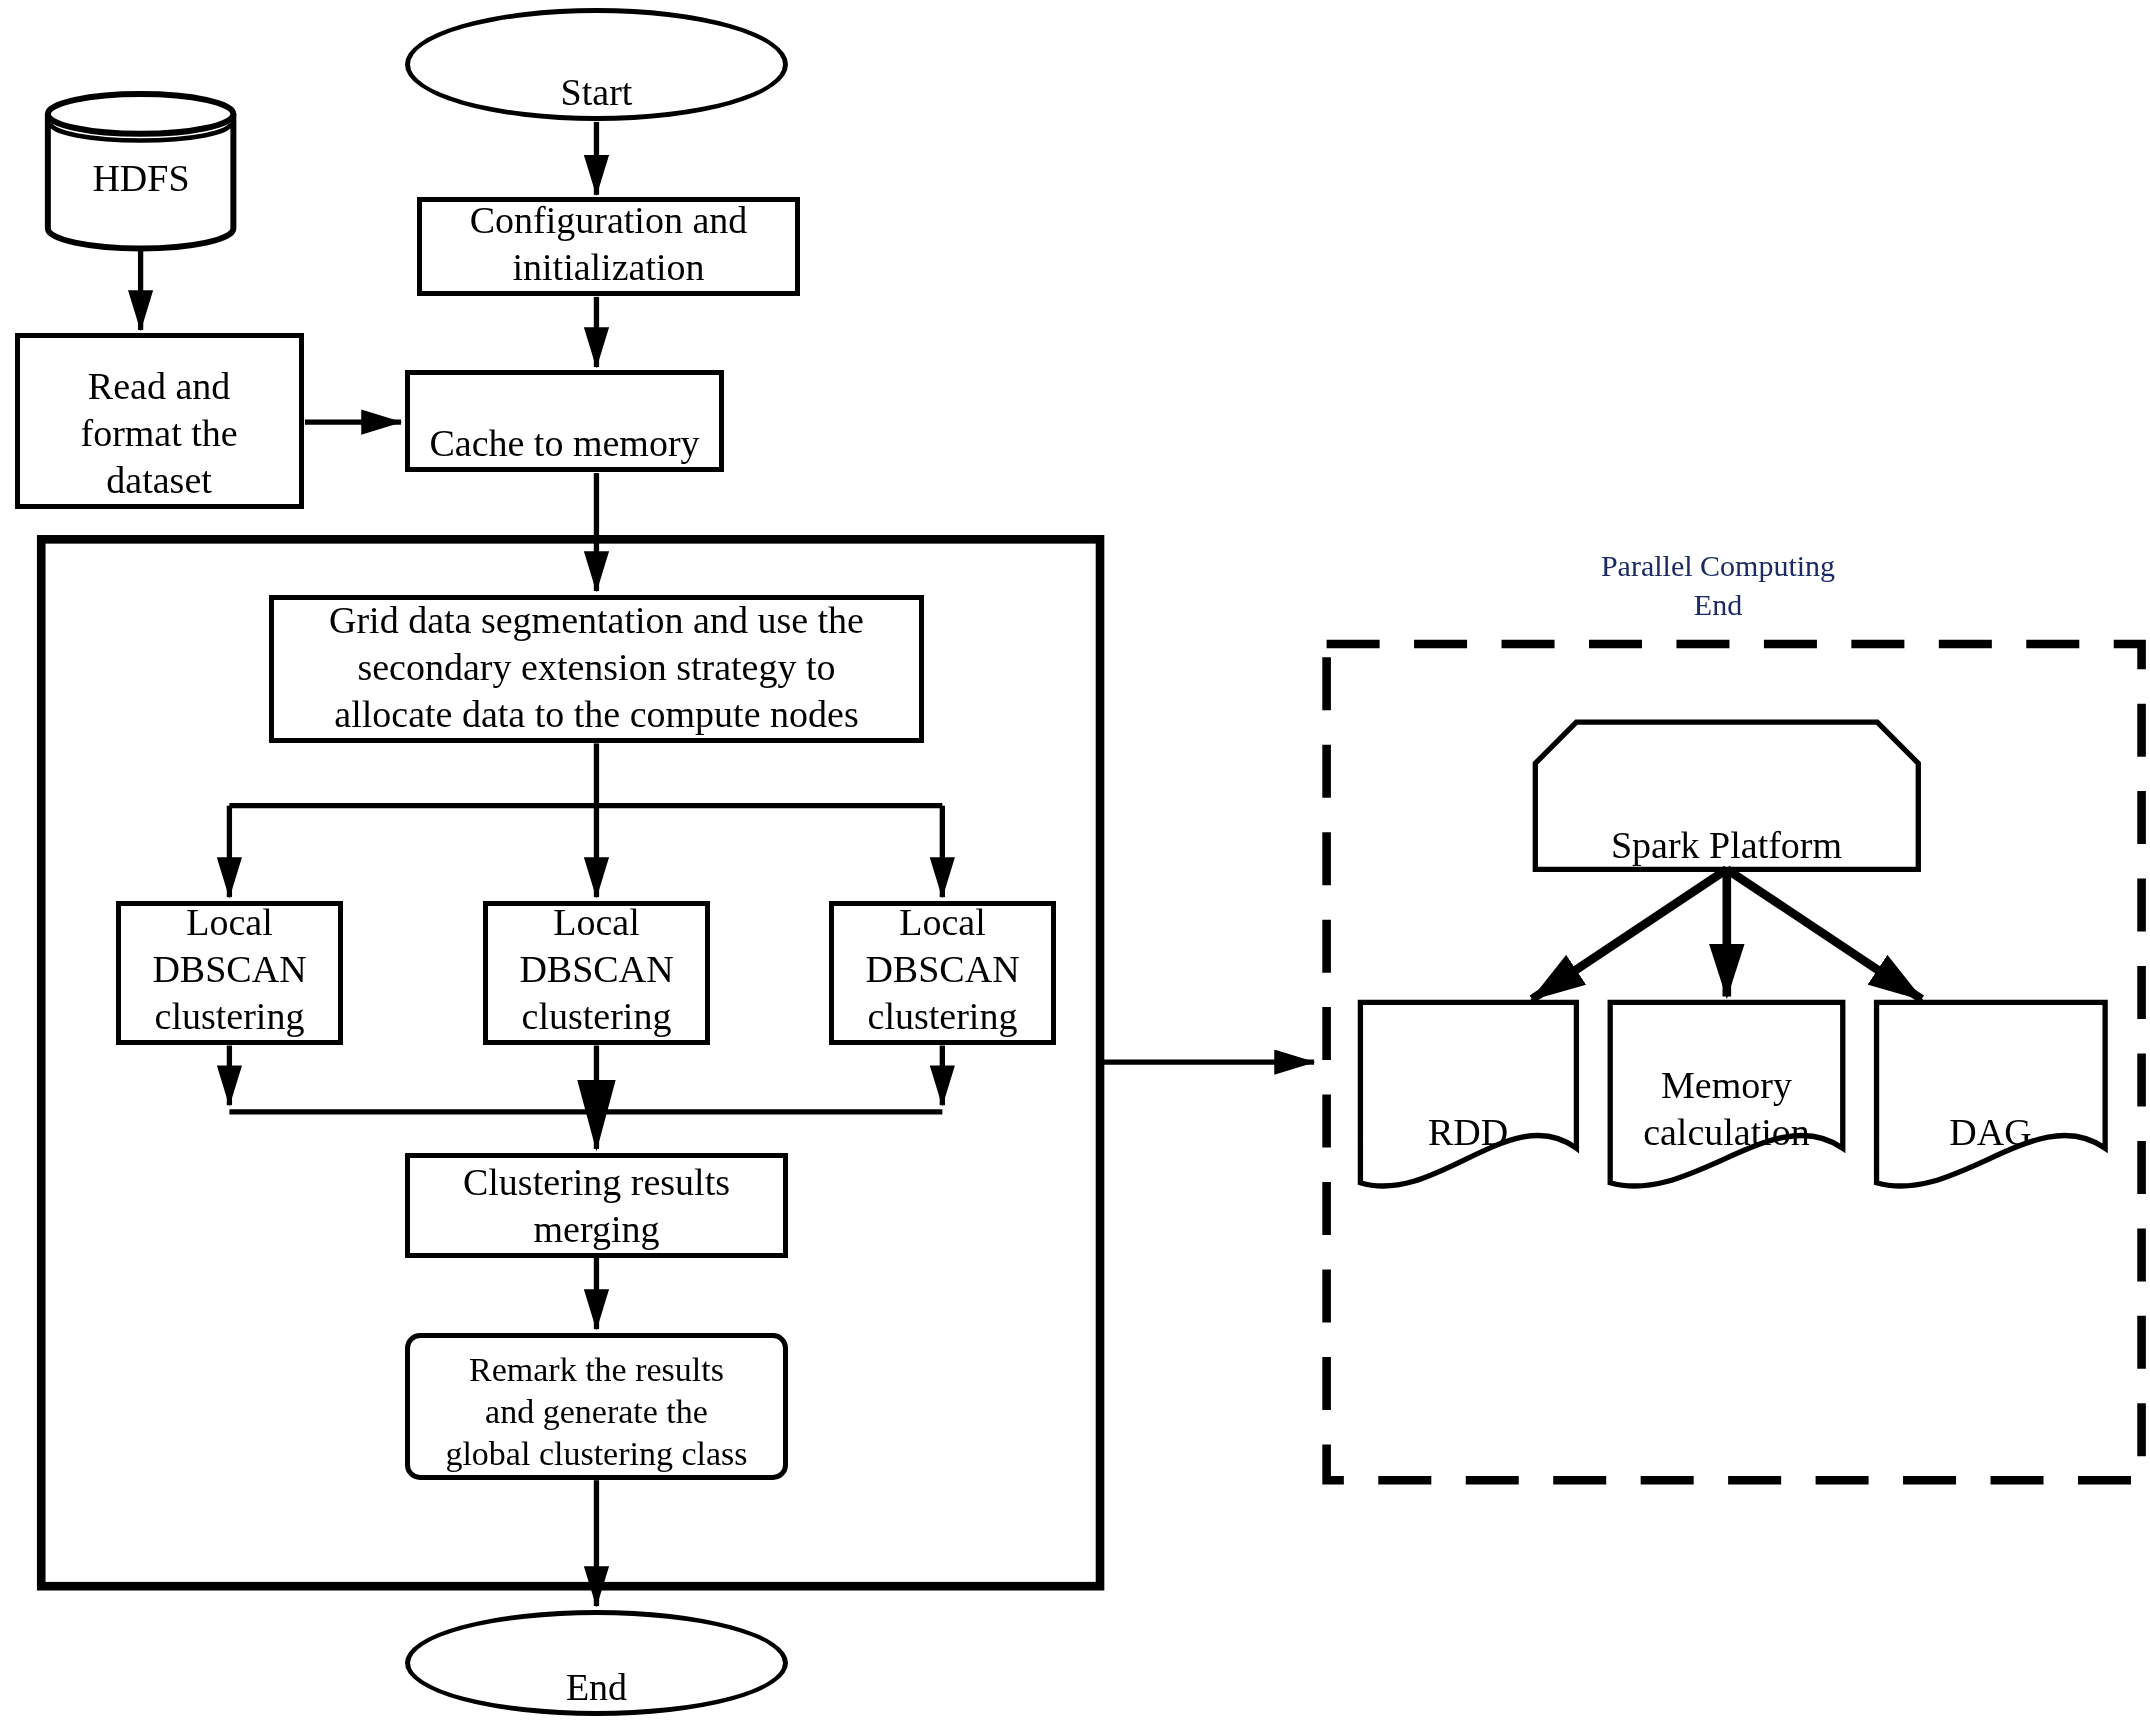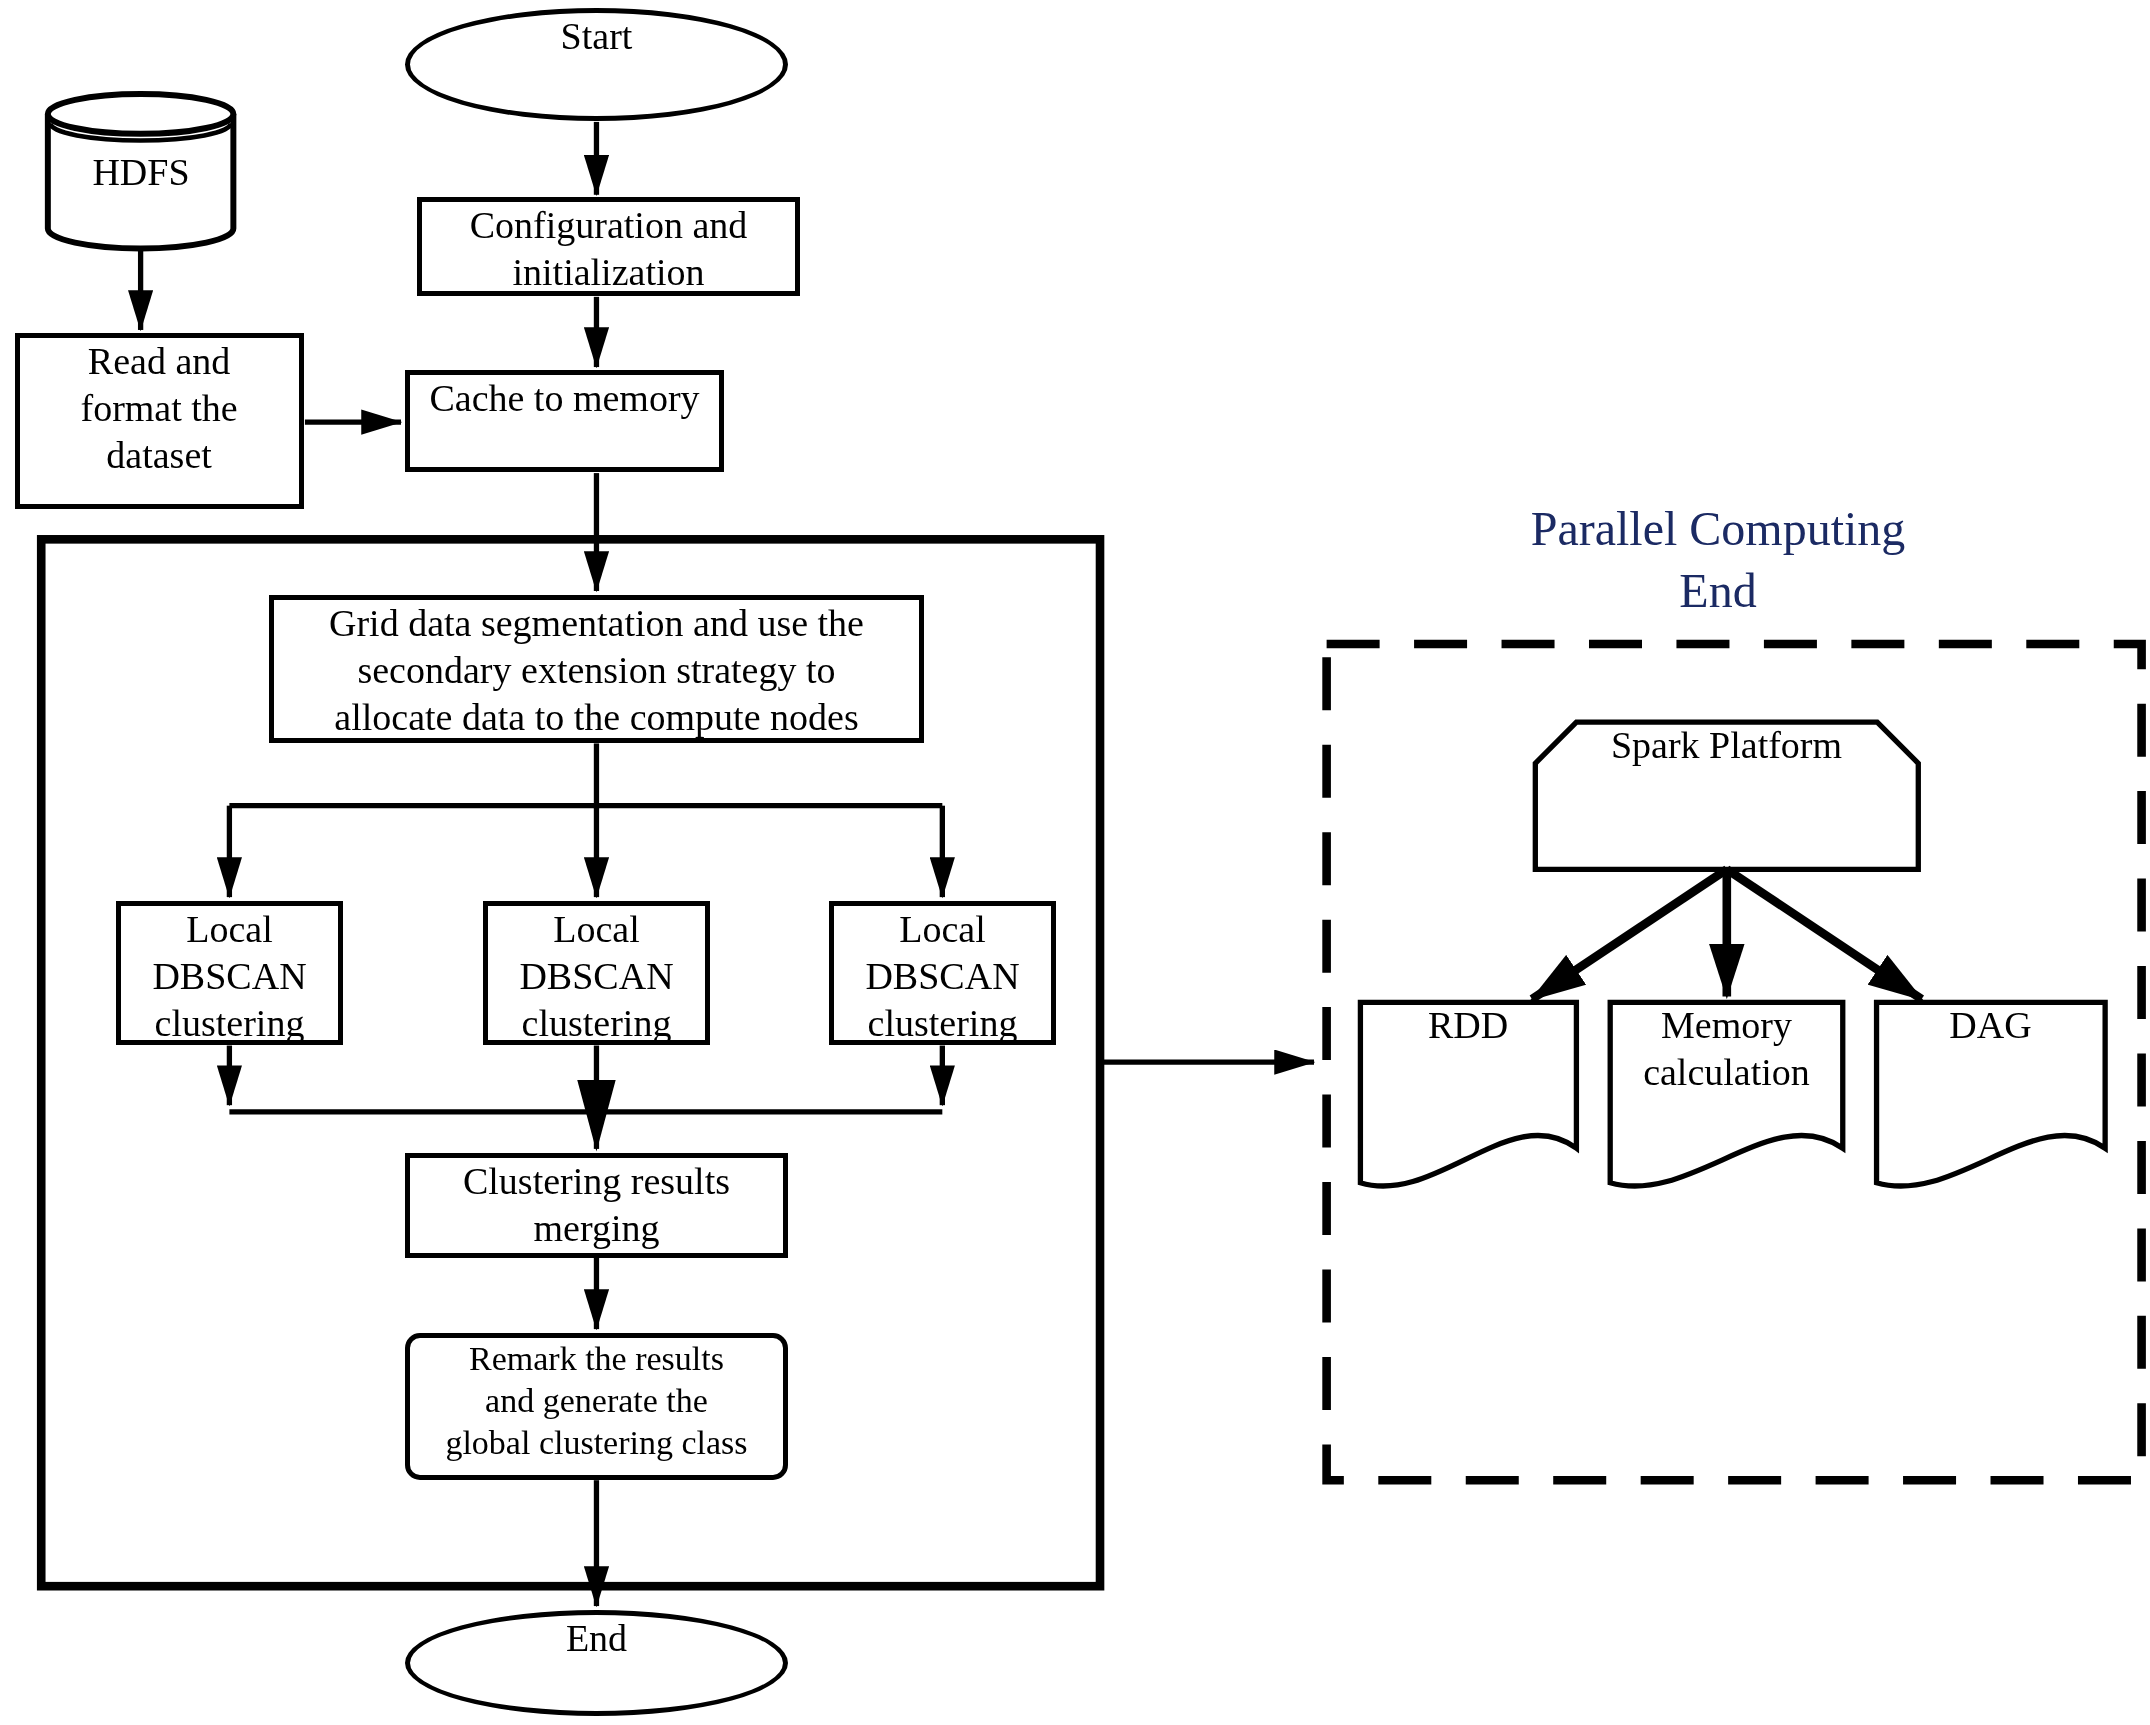--- a/index.html
+++ b/index.html
@@ -2,28 +2,28 @@
 <html style="font-size:10.6px"><head>
 <meta charset="utf-8">
 <style>
   html,body{margin:0;padding:0;background:#ffffff;}
   .canvas{
     position:relative;width:2151px;height:1726px;background:#ffffff;
     font-family:"Liberation Serif","DejaVu Serif",serif;color:#000;overflow:hidden;
   }
   svg.wires{position:absolute;left:0;top:0;z-index:1;}
   .node{
-    position:absolute;z-index:2;display:flex;align-items:flex-start;justify-content:center;
+    position:absolute;z-index:2;display:flex;align-items:flex-end;justify-content:center;
     text-align:center;white-space:pre-line;box-sizing:border-box;
     font-size:38px;line-height:1.24;
   }
   .rect{border:5.3px solid #000;background:#ffffff;}
   .ellipse{border:5.3px solid #000;border-radius:50%;background:#ffffff;}
   .ghost{background:transparent;border:none;}
-  .panel-title{color:#1b2a63;font-size:48px;line-height:1.3;}
+  .panel-title{color:#1b2a63;font-size:30px;line-height:1.3;}
   .small-font{font-size:34px;}
 </style>
 </head>
 <body>
 
 <div class="canvas">
 
   <svg class="wires" width="2151" height="1726" viewBox="0 0 3246 2605">
     <defs>
       <marker id="hS" viewBox="0 0 62 38" refX="60" refY="19" markerWidth="62" markerHeight="38" orient="auto" markerUnits="userSpaceOnUse">

